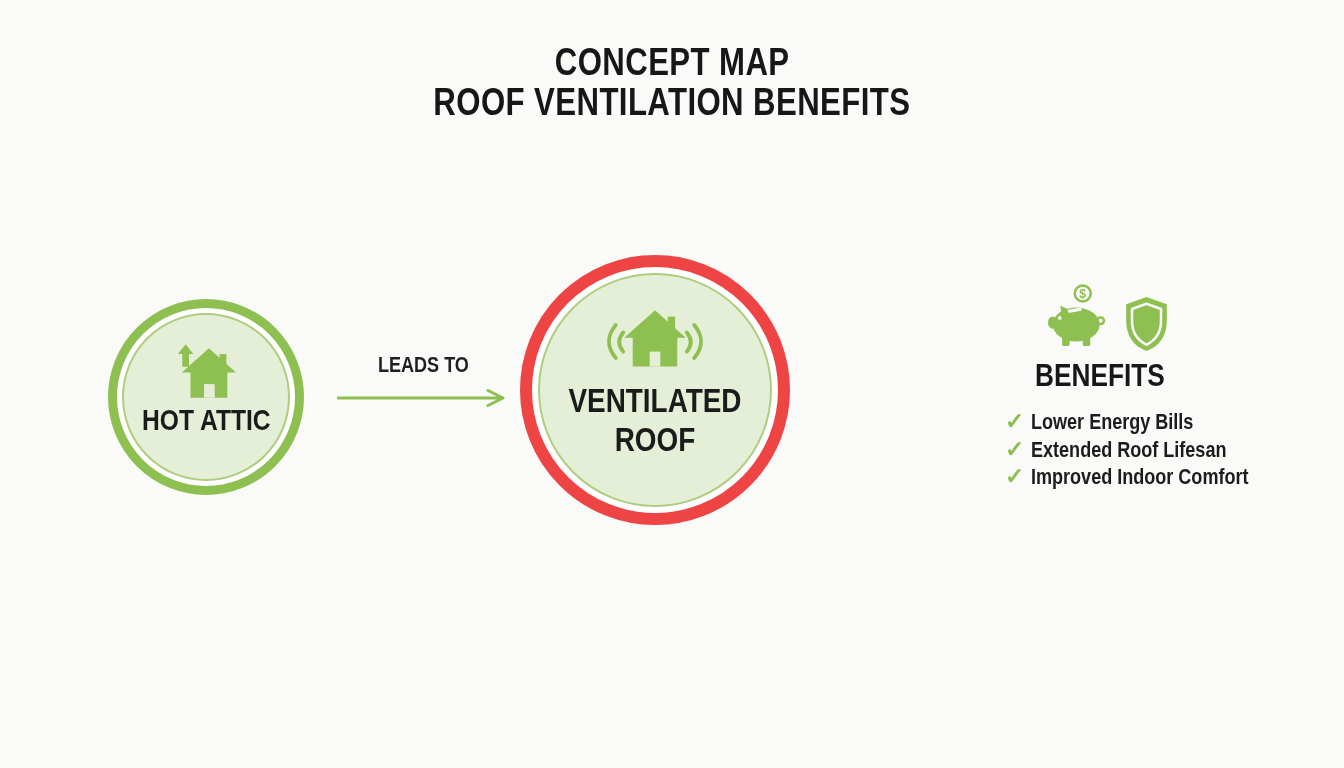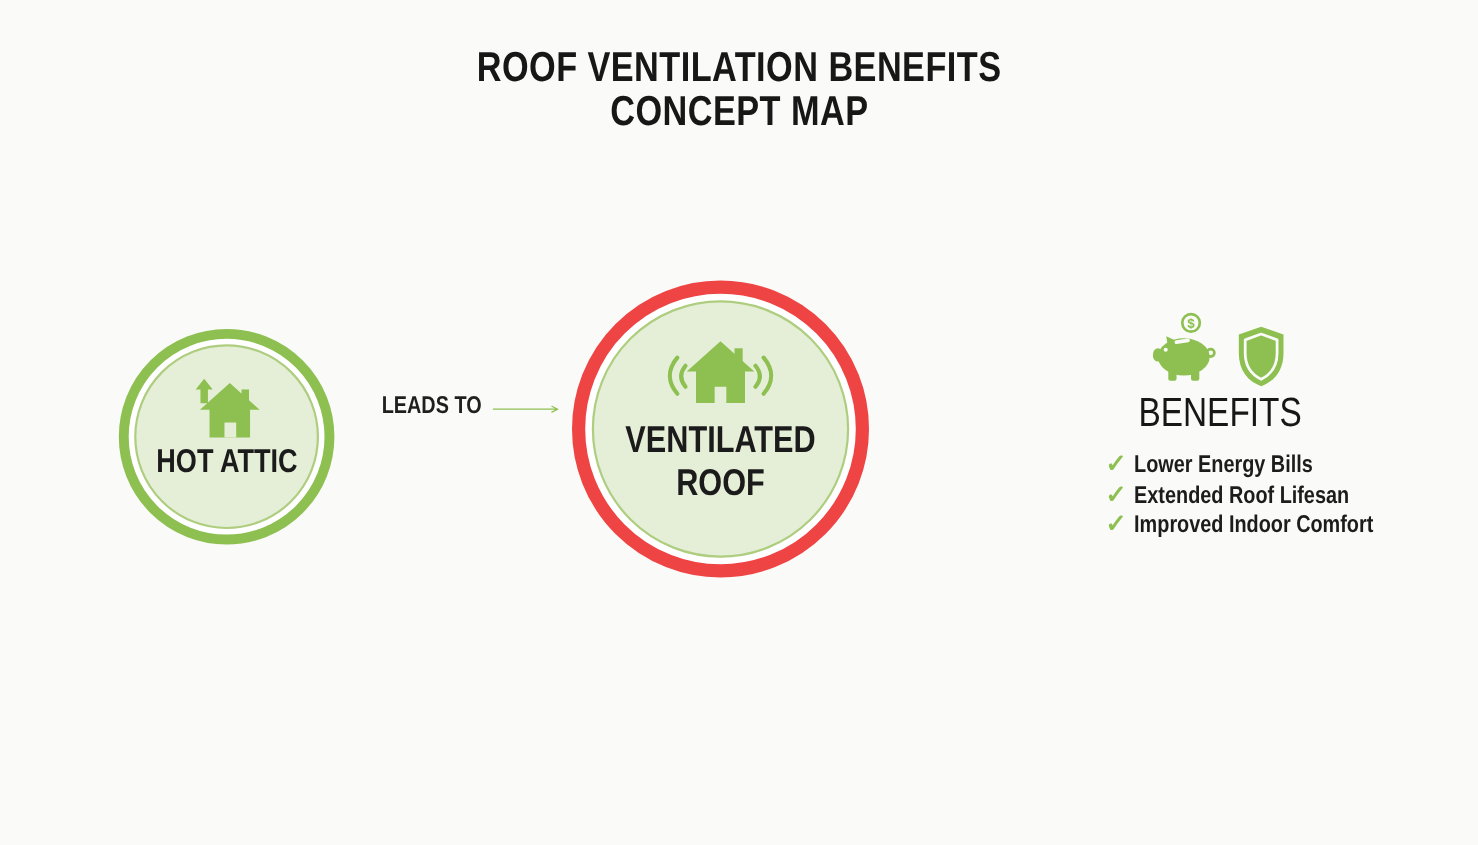--- a/index.html
+++ b/index.html
@@ -28,43 +28,43 @@
   .node-small .node-inner{inset:5px;}
   .node-large{left:520px;top:255px;width:270px;height:270px;border:12px solid #ef4444;}
   .node-large .node-inner{inset:6px;}
   .node-content{display:flex;flex-direction:column;align-items:center;transform:translateY(-7px);}
   .node-label{font-weight:700;color:#1b1b1b;line-height:1.15;}
   .node-small .node-label{font-size:30px;margin-top:3px;}
   .node-large .node-label{font-size:34px;margin-top:6px;}
   .wrap-label{white-space:normal;width:230px;}
 
   
-  .connector{position:absolute;display:flex;flex-direction:row;align-items:center;text-align:right;}
+  .connector{position:absolute;display:flex;flex-direction:column;align-items:center;text-align:right;}
   .connector-1{left:337px;top:352px;width:172px;}
   .connector-2{left:808px;top:352px;width:179px;}
   .connector-label{font-size:22px;font-weight:700;color:#1f1f1f;line-height:26px;}
   .arrow-svg{margin-top:9px;display:block;}
 
   
   .benefits{position:absolute;left:1005px;top:281px;width:300px;}
   .b-icons{display:flex;align-items:flex-end;gap:12px;margin-left:43px;height:72px;}
-  .b-heading{margin:4px 0 0 30px;font-size:37px;font-weight:400;color:#171717;line-height:36px;}
+  .b-heading{margin:4px 0 0 30px;font-size:32px;font-weight:700;color:#171717;line-height:36px;}
   .b-list{list-style:none;margin:15px 0 0 0;padding:0;}
   .b-item{display:flex;align-items:baseline;line-height:26.5px;}
   .check{color:#8dc051;font-size:23px;font-weight:700;width:26px;flex:0 0 26px;}
   .b-text{font-size:22px;font-weight:700;color:#1c1c1c;}
 </style>
 </head>
 <body>
 
 <div class="stage">
 
   <header class="title">
+    <div class="title-line"><span class="cond">CONCEPT MAP</span></div>
     <div class="title-line"><span class="cond">ROOF VENTILATION BENEFITS</span></div>
-    <div class="title-line"><span class="cond">CONCEPT MAP</span></div>
   </header>
 
   <div class="node node-small">
     <div class="node-inner">
       <div class="node-content">
         <svg width="64" height="57" viewBox="0 0 66 58">
           <g fill="#8dc051">
             <path d="M12 1 L4 11 L8.5 11 L8.5 24 L15.5 24 L15.5 11 L20 11 Z"></path>
             <rect x="47" y="11" width="7" height="13"></rect>
             <path d="M36 5 L64 30 L55 30 L55 56 L17 56 L17 30 L8 30 Z"></path>

